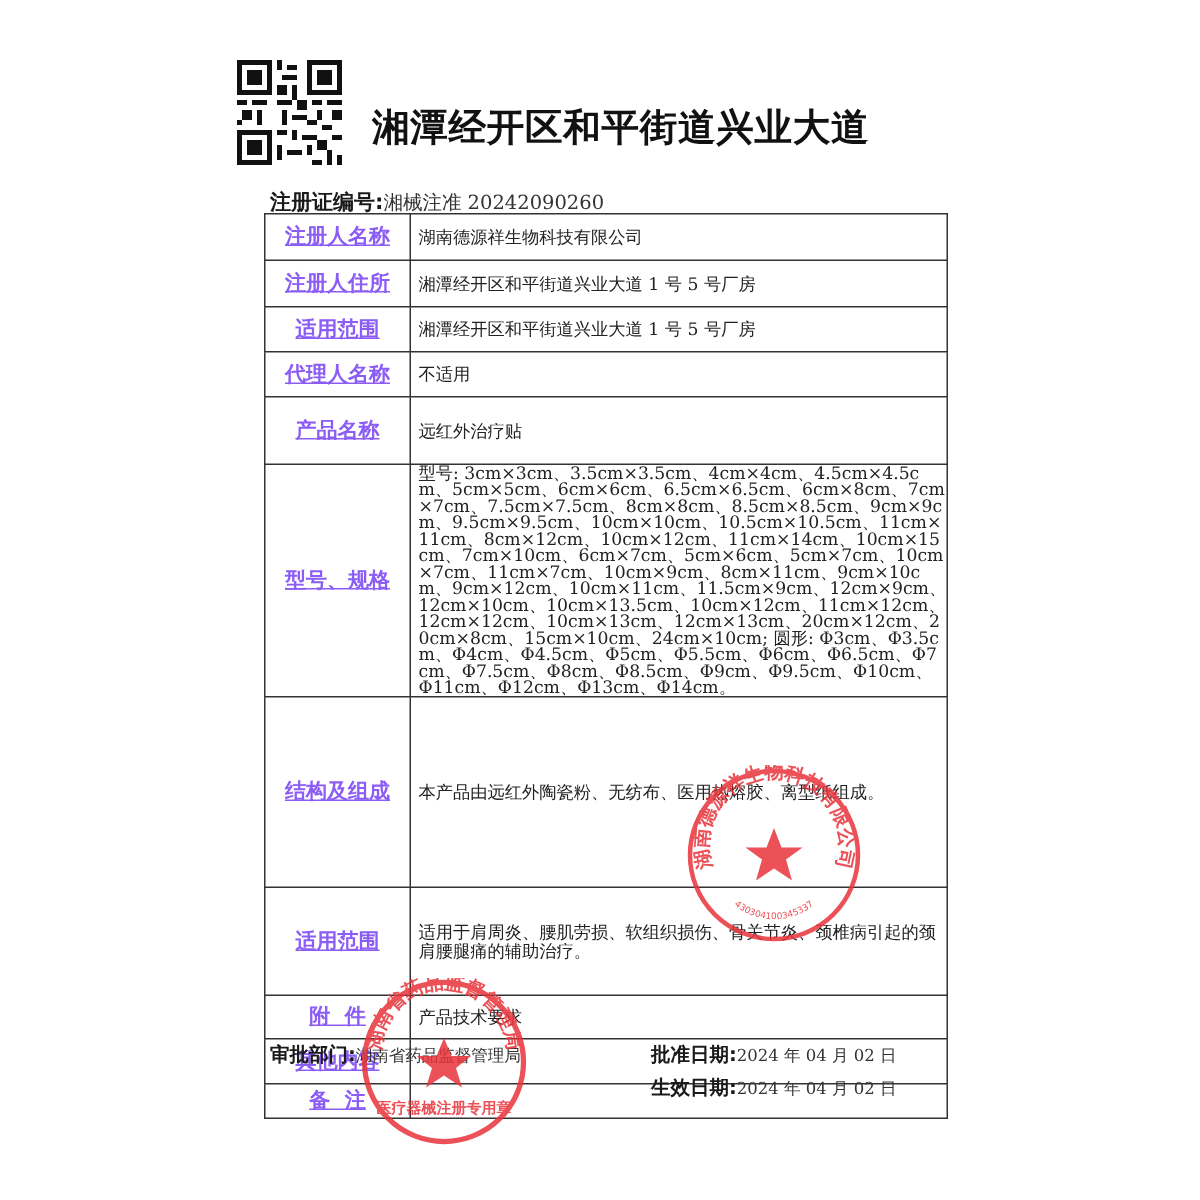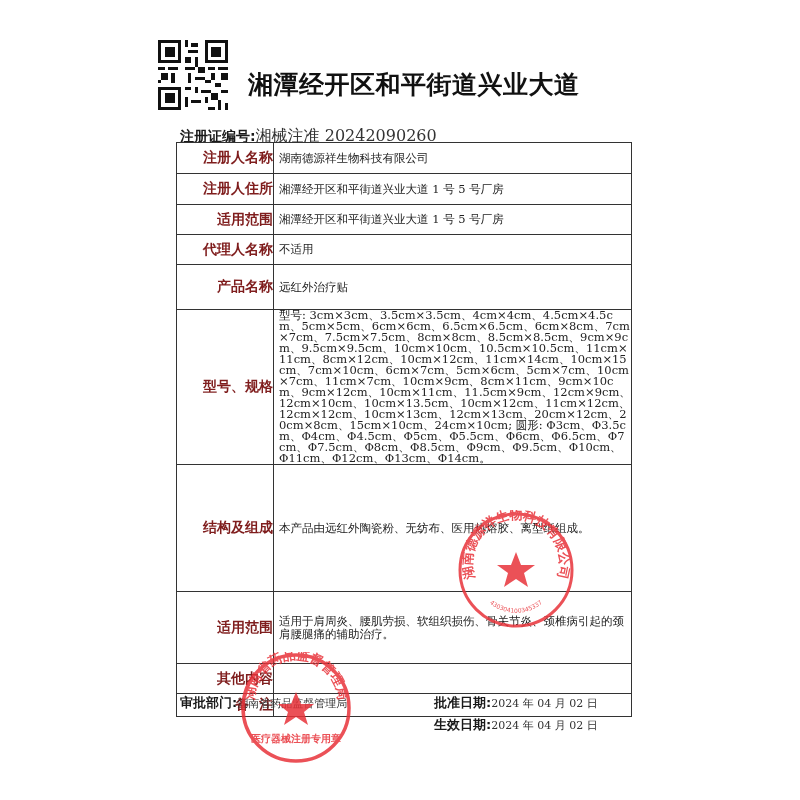--- a/index.html
+++ b/index.html
@@ -3,25 +3,25 @@
 <meta charset="utf-8">
 <style>
   html, body { margin:0; padding:0; }
   body { width:800px; height:800px; background:#ffffff; position:relative; overflow:hidden;
          font-family:"DejaVu Serif", "Liberation Serif", serif; color:#1a1a1a; }
   .qr { position:absolute; left:158px; top:40px; width:70px; height:70px; }
   .title { position:absolute; left:248px; top:68px; font-family:"DejaVu Sans","Liberation Sans",sans-serif;
            font-weight:bold; font-size:25px; letter-spacing:0.5px; color:#111; white-space:nowrap; }
   .regno { position:absolute; left:180px; top:126px; font-size:13px; white-space:nowrap; }
   .regno .lbl { font-family:"DejaVu Sans","Liberation Sans",sans-serif; font-weight:bold; font-size:14px; }
-  .regno .val { font-size:16px; color:#333; }
+  .regno .val { font-size:13px; color:#333; }
   table.cert { position:absolute; left:176px; top:142px; width:456px; border-collapse:collapse; }
   table.cert td { border:1.3px solid #333; padding:0; vertical-align:middle; }
-  td.lab { width:96px; text-align:right; font-family:"DejaVu Sans","Liberation Sans",sans-serif;
-           font-weight:bold; font-size:14px; color:#7f1d1d; }
+  td.lab { width:96px; text-align:center; font-family:"DejaVu Sans","Liberation Sans",sans-serif;
+           font-weight:bold; font-size:14px; color:#8b5cf6;text-decoration:underline; }
   td.val { padding-left:5px !important; font-size:11.5px; color:#222; }
   .spec { font-size:4px; line-height:11px; color:#333; padding-right:3px; word-break:break-all; }
   .scope { font-size:11.5px; line-height:13px; padding-right:4px; }
   .footer-lbl { font-family:"DejaVu Sans","Liberation Sans",sans-serif; font-weight:bold; font-size:13px; }
   .footer-val { font-size:11px; color:#333; }
   .dept { position:absolute; left:180px; top:692px; white-space:nowrap; }
   .dates { position:absolute; left:434px; top:692px; line-height:20px; white-space:nowrap; }
   .seal { position:absolute; pointer-events:none; opacity:0.85; }
 </style>
 </head>
@@ -112,20 +112,24 @@
     <td class="val spec">型号: 3cm×3cm、3.5cm×3.5cm、4cm×4cm、4.5cm×4.5cm、5cm×5cm、6cm×6cm、6.5cm×6.5cm、6cm×8cm、7cm×7cm、7.5cm×7.5cm、8cm×8cm、8.5cm×8.5cm、9cm×9cm、9.5cm×9.5cm、10cm×10cm、10.5cm×10.5cm、11cm×11cm、8cm×12cm、10cm×12cm、11cm×14cm、10cm×15cm、7cm×10cm、6cm×7cm、5cm×6cm、5cm×7cm、10cm×7cm、11cm×7cm、10cm×9cm、8cm×11cm、9cm×10cm、9cm×12cm、10cm×11cm、11.5cm×9cm、12cm×9cm、12cm×10cm、10cm×13.5cm、10cm×12cm、11cm×12cm、12cm×12cm、10cm×13cm、12cm×13cm、20cm×12cm、20cm×8cm、15cm×10cm、24cm×10cm; 圆形: Φ3cm、Φ3.5cm、Φ4cm、Φ4.5cm、Φ5cm、Φ5.5cm、Φ6cm、Φ6.5cm、Φ7cm、Φ7.5cm、Φ8cm、Φ8.5cm、Φ9cm、Φ9.5cm、Φ10cm、Φ11cm、Φ12cm、Φ13cm、Φ14cm。</td>
   </tr>
   <tr style="height:127px">
     <td class="lab">结构及组成</td>
     <td class="val">本产品由远红外陶瓷粉、无纺布、医用热熔胶、离型纸组成。</td>
   </tr>
   <tr style="height:72px">
     <td class="lab">适用范围</td>
     <td class="val scope">适用于肩周炎、腰肌劳损、软组织损伤、骨关节炎、颈椎病引起的颈肩腰腿痛的辅助治疗。</td>
   </tr>
+  <tr style="height:29px">
+    <td class="lab" style="white-space:pre">附  件</td>
+    <td class="val">产品技术要求</td>
+  </tr>
   <tr style="height:30px">
     <td class="lab">其他内容</td>
     <td class="val"></td>
   </tr>
   <tr style="height:23px">
     <td class="lab" style="white-space:pre">备  注</td>
     <td class="val"></td>
   </tr>
 </tbody>
   </table>

